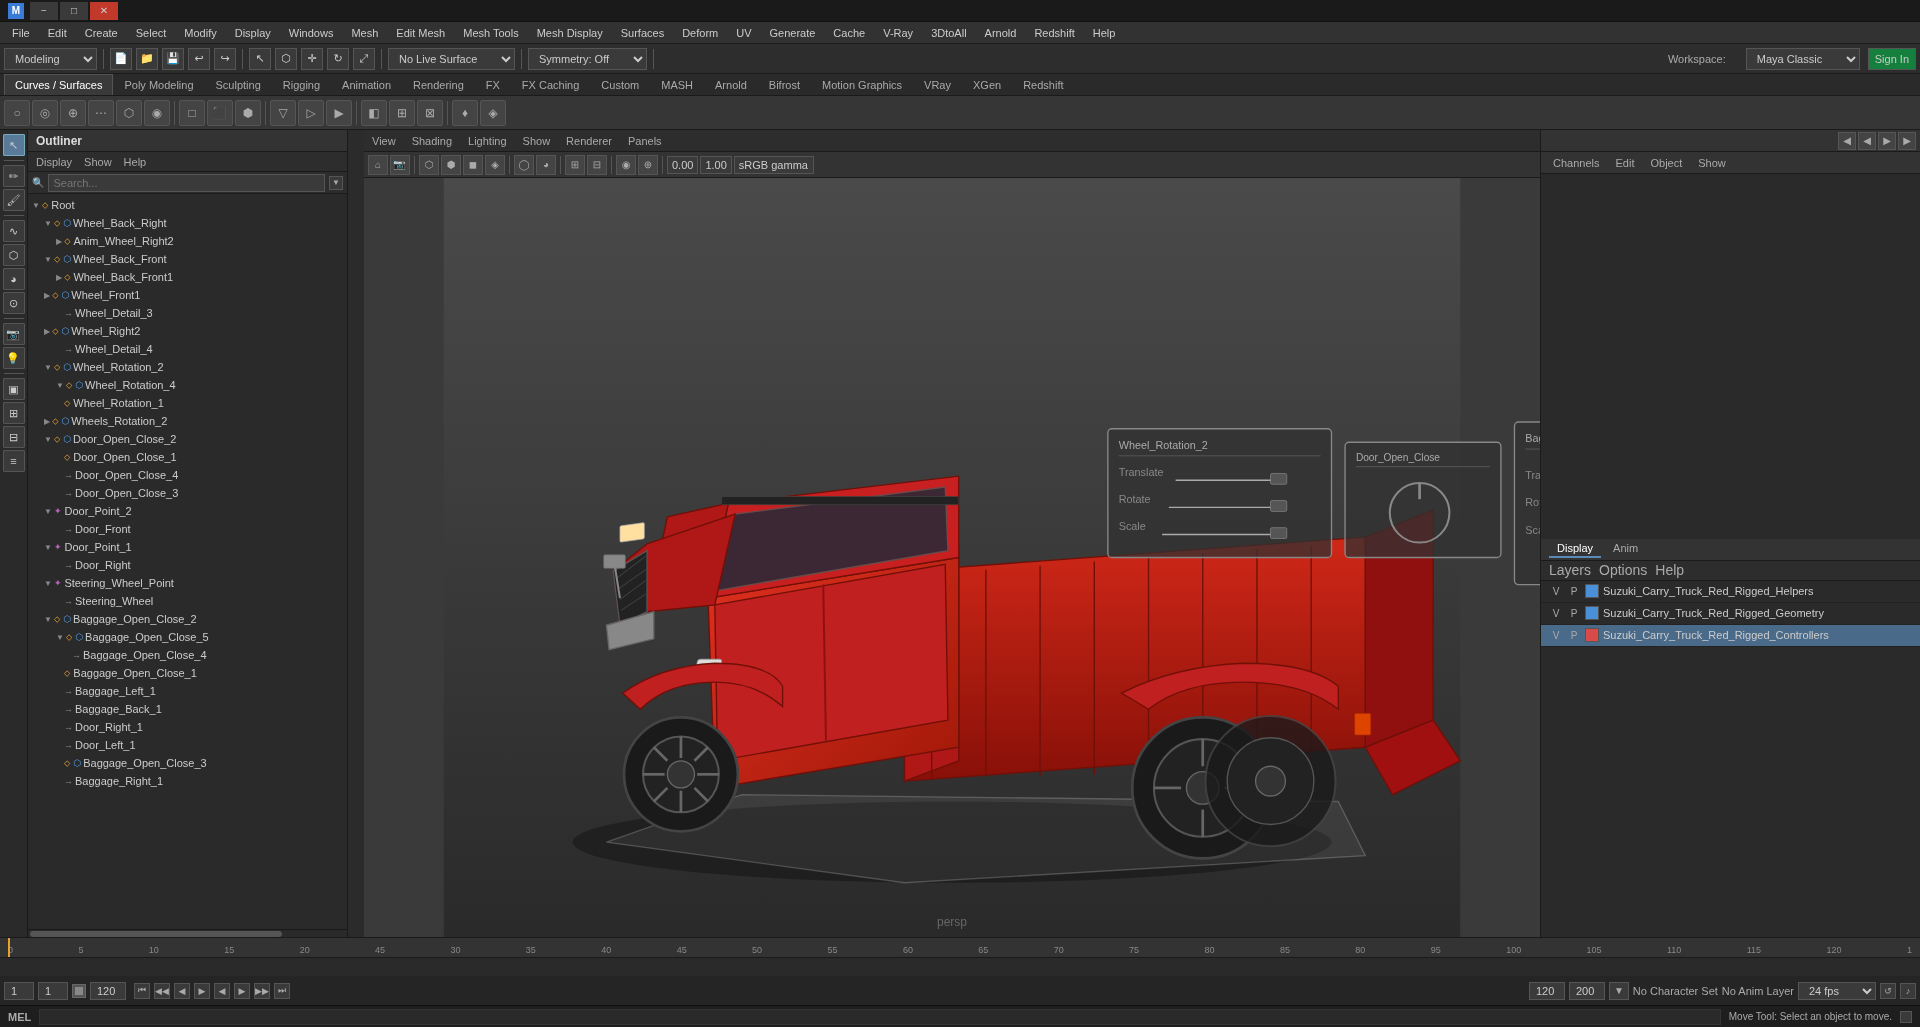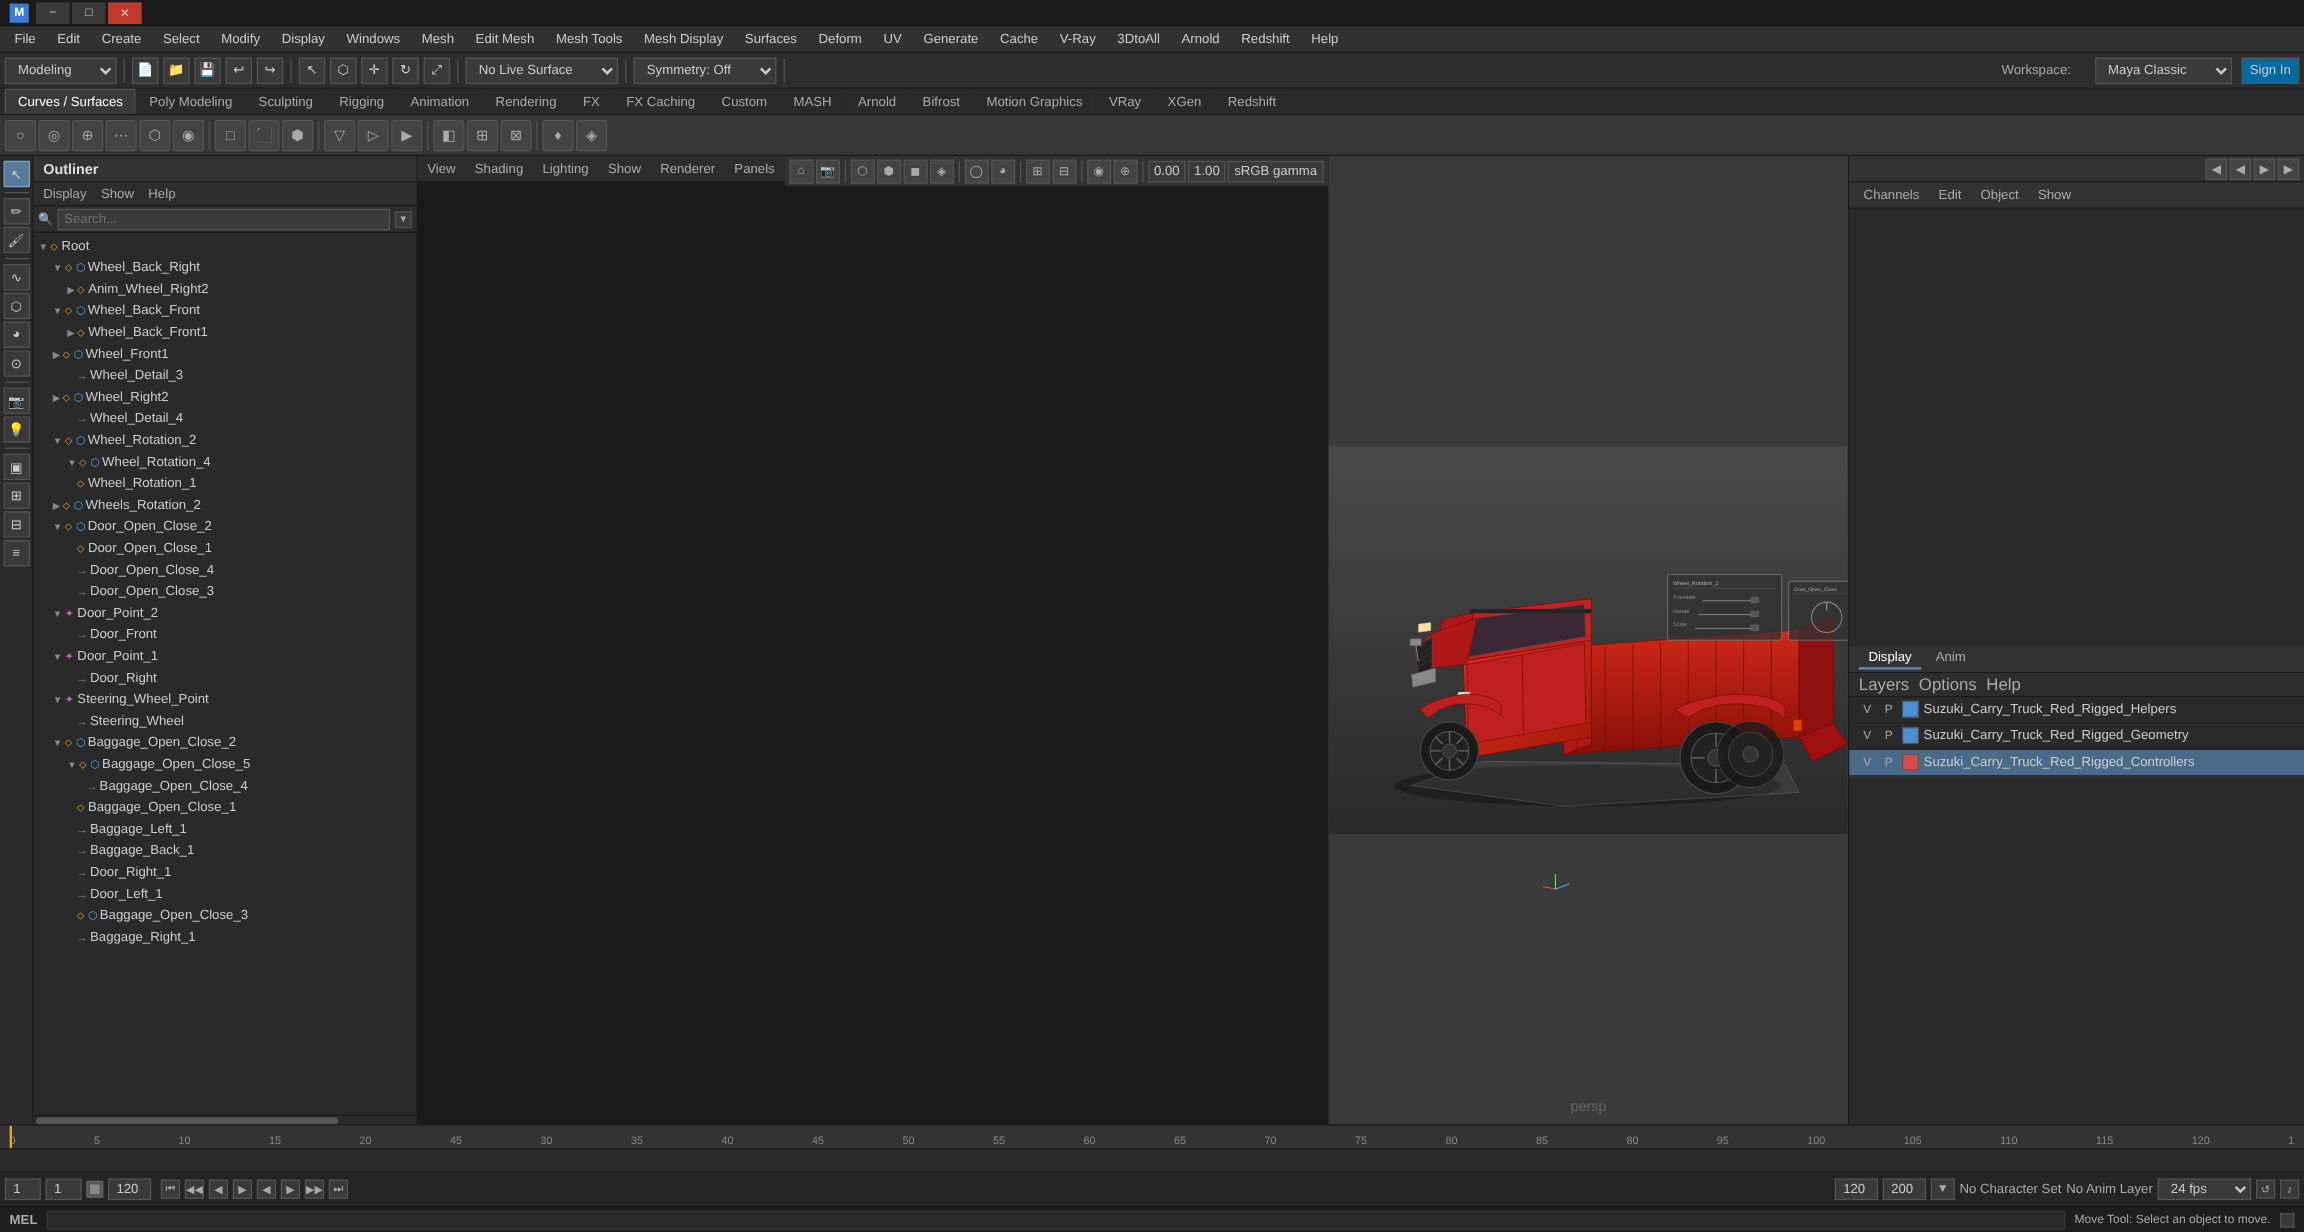--- a/index.html
+++ b/index.html
@@ -85,21 +85,21 @@
       background: #3a3a3a;
       border: 1px solid #555;
       color: #ccc;
       padding: 2px 20px 2px 6px;
       font-size: 11px;
       height: 22px;
       cursor: pointer;
       position: relative;
     }
     .ws-btn {
-      background: #0369a1;
+      background: #15803d;
       border: 1px solid #555;
       color: #ccc;
       padding: 2px 6px;
       font-size: 11px;
       height: 22px;
       cursor: pointer;
       display: flex; align-items: center;
     }
     .ws-separator { width: 1px; height: 20px; background: #555; margin: 0 2px; }
     .ws-icon-btn {
@@ -259,21 +259,23 @@
       font-size: 11px;
       color: #ccc;
     }
     .tree-arrow { color: #888; margin-right: 2px; font-size: 8px; }
 
     
     #viewport {
       flex: 1;
       background: #1a1a1a;
       display: flex;
+      flex-direction: column;
       position: relative;
+      margin-left: 16px;
     }
     #viewport-tabs {
       height: 22px;
       background: #2d2d2d;
       display: flex;
       align-items: center;
       padding: 0 4px;
       gap: 8px;
       border-bottom: 1px solid #1a1a1a;
     }

